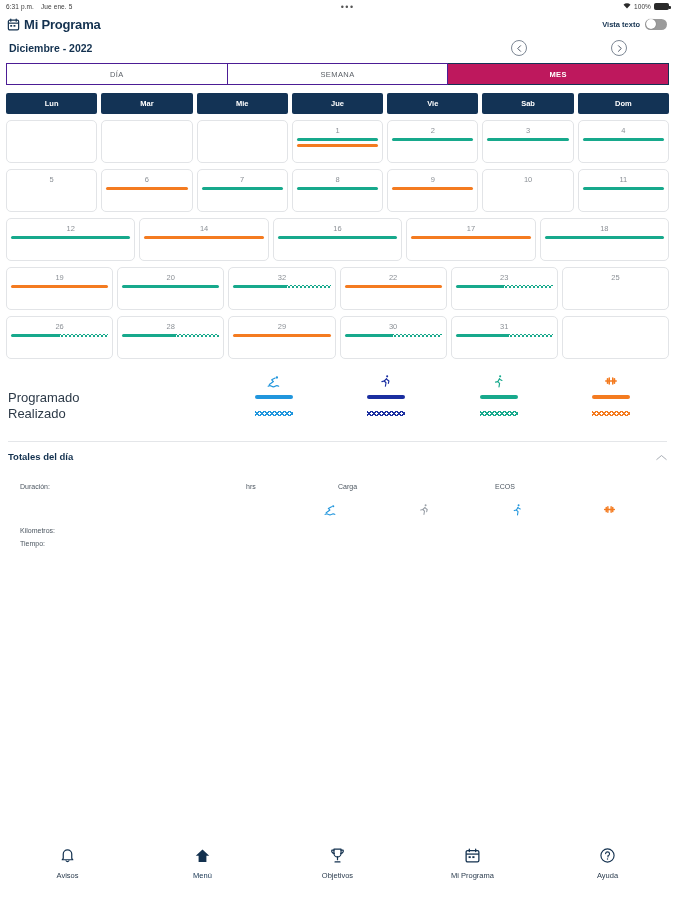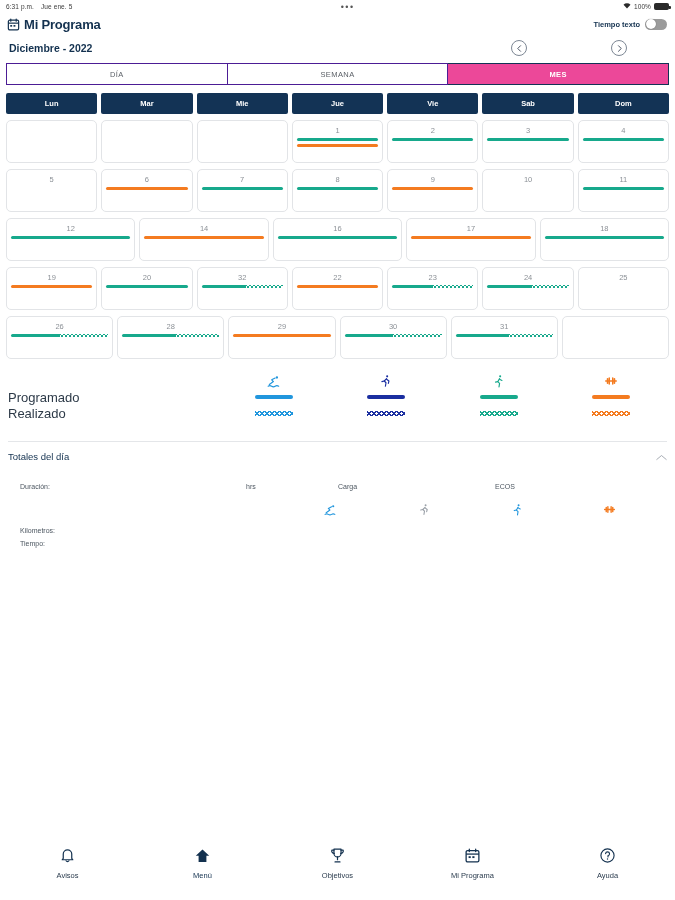--- a/index.html
+++ b/index.html
@@ -68,21 +68,21 @@
 
   
   .tabs { display: flex; margin: 2px 6px 0 6px; height: 22px; }
   .tab {
     flex: 1; display: flex; align-items: center; justify-content: center;
     font-size: 7.5px; letter-spacing: .4px; color: #5a5f66;
     background: #fff; border: 1px solid #4c1d95;
   }
   .tab + .tab { border-left: none; }
   .tab.active {
-    background: #ec4899; color: #fff; font-weight: bold; border-color: #133355;
+    background: #be185d; color: #fff; font-weight: bold; border-color: #133355;
   }
 
   
   .weekdays { display: flex; gap: 4px; margin: 8px 6px 0 6px; }
   .wd {
     flex: 1; height: 21px; background: #133355; color: #fff;
     border-radius: 2px; font-size: 7.5px; font-weight: bold;
     display: flex; align-items: center; justify-content: center;
   }
 
@@ -125,21 +125,21 @@
       linear-gradient(-45deg, transparent 40%, currentColor 40%, currentColor 60%, transparent 60%);
     background-size: 5px 5px;
   }
 
   
   .divider { height: 1px; background: #e4e6e9; margin: 6px 8px 0 8px; }
   .totals { margin: 0 8px; }
   .totals-head {
     height: 28px; display: flex; align-items: center; justify-content: space-between;
   }
-  .totals-title { font-size: 9.5px; font-weight: normal; color: #13314f; }
+  .totals-title { font-size: 9.5px; font-weight: bold; color: #13314f; }
   .chev-up { color: #9aa0a8; }
   .chev-up svg { width: 11px; height: 7px; }
   .totals-grid { position: relative; height: 78px; font-size: 7px; color: #4c5660; }
   .t-row { position: absolute; left: 12px; }
   .t-col { position: absolute; }
   .t-ico svg { width: 13px; height: 13px; }
 
   
   .bottomnav {
     position: absolute; left: 0; bottom: 20px; width: 675px;
@@ -180,21 +180,21 @@
         <rect x="2.5" y="4" width="19" height="18" rx="2.5" fill="none" stroke="#13314f" stroke-width="2.2"></rect>
         <path d="M2.5 9.5 H21.5" stroke="#13314f" stroke-width="2.2"></path>
         <path d="M7 2 V6 M17 2 V6" stroke="#13314f" stroke-width="2.2" stroke-linecap="round"></path>
         <rect x="6" y="13" width="3.5" height="3" fill="#13314f"></rect>
         <rect x="12" y="13" width="3.5" height="3" fill="#13314f"></rect>
       </svg>
     </span>
     <span class="app-title">Mi Programa</span>
   </div>
   <div class="appbar-right">
-    <span class="toggle-label">Tiempo texto</span>
+    <span class="toggle-label">Vista texto</span>
     <span class="toggle">
         <span class="knob"></span>
       </span>
   </div>
 </div>
 
 <div class="monthrow">
   <span class="month-title">Diciembre - 2022</span>
   <span class="nav-btn nav-prev">
     <svg viewBox="0 0 10 10">
@@ -393,29 +393,20 @@
           <div class="bar full" style="color: rgb(244, 123, 32);">
             <div class="solid" style="background: rgb(244, 123, 32); width: 100%;"></div>
           </div>
         </div>
       </div>
       <div class="cell">
         <div class="daynum">23</div>
         <div class="bars">
           <div class="bar" style="color: rgb(23, 169, 140);">
             <div class="solid" style="background: rgb(23, 169, 140); width: 50%;"></div>
-            <div class="wavy"></div>
-          </div>
-        </div>
-      </div>
-      <div class="cell">
-        <div class="daynum">24</div>
-        <div class="bars">
-          <div class="bar" style="color: rgb(23, 169, 140);">
-            <div class="solid" style="background: rgb(23, 169, 140); width: 55%;"></div>
             <div class="wavy"></div>
           </div>
         </div>
       </div>
       <div class="cell">
         <div class="daynum">25</div>
       </div>
     </div>
     <div class="week">
       <div class="cell">

